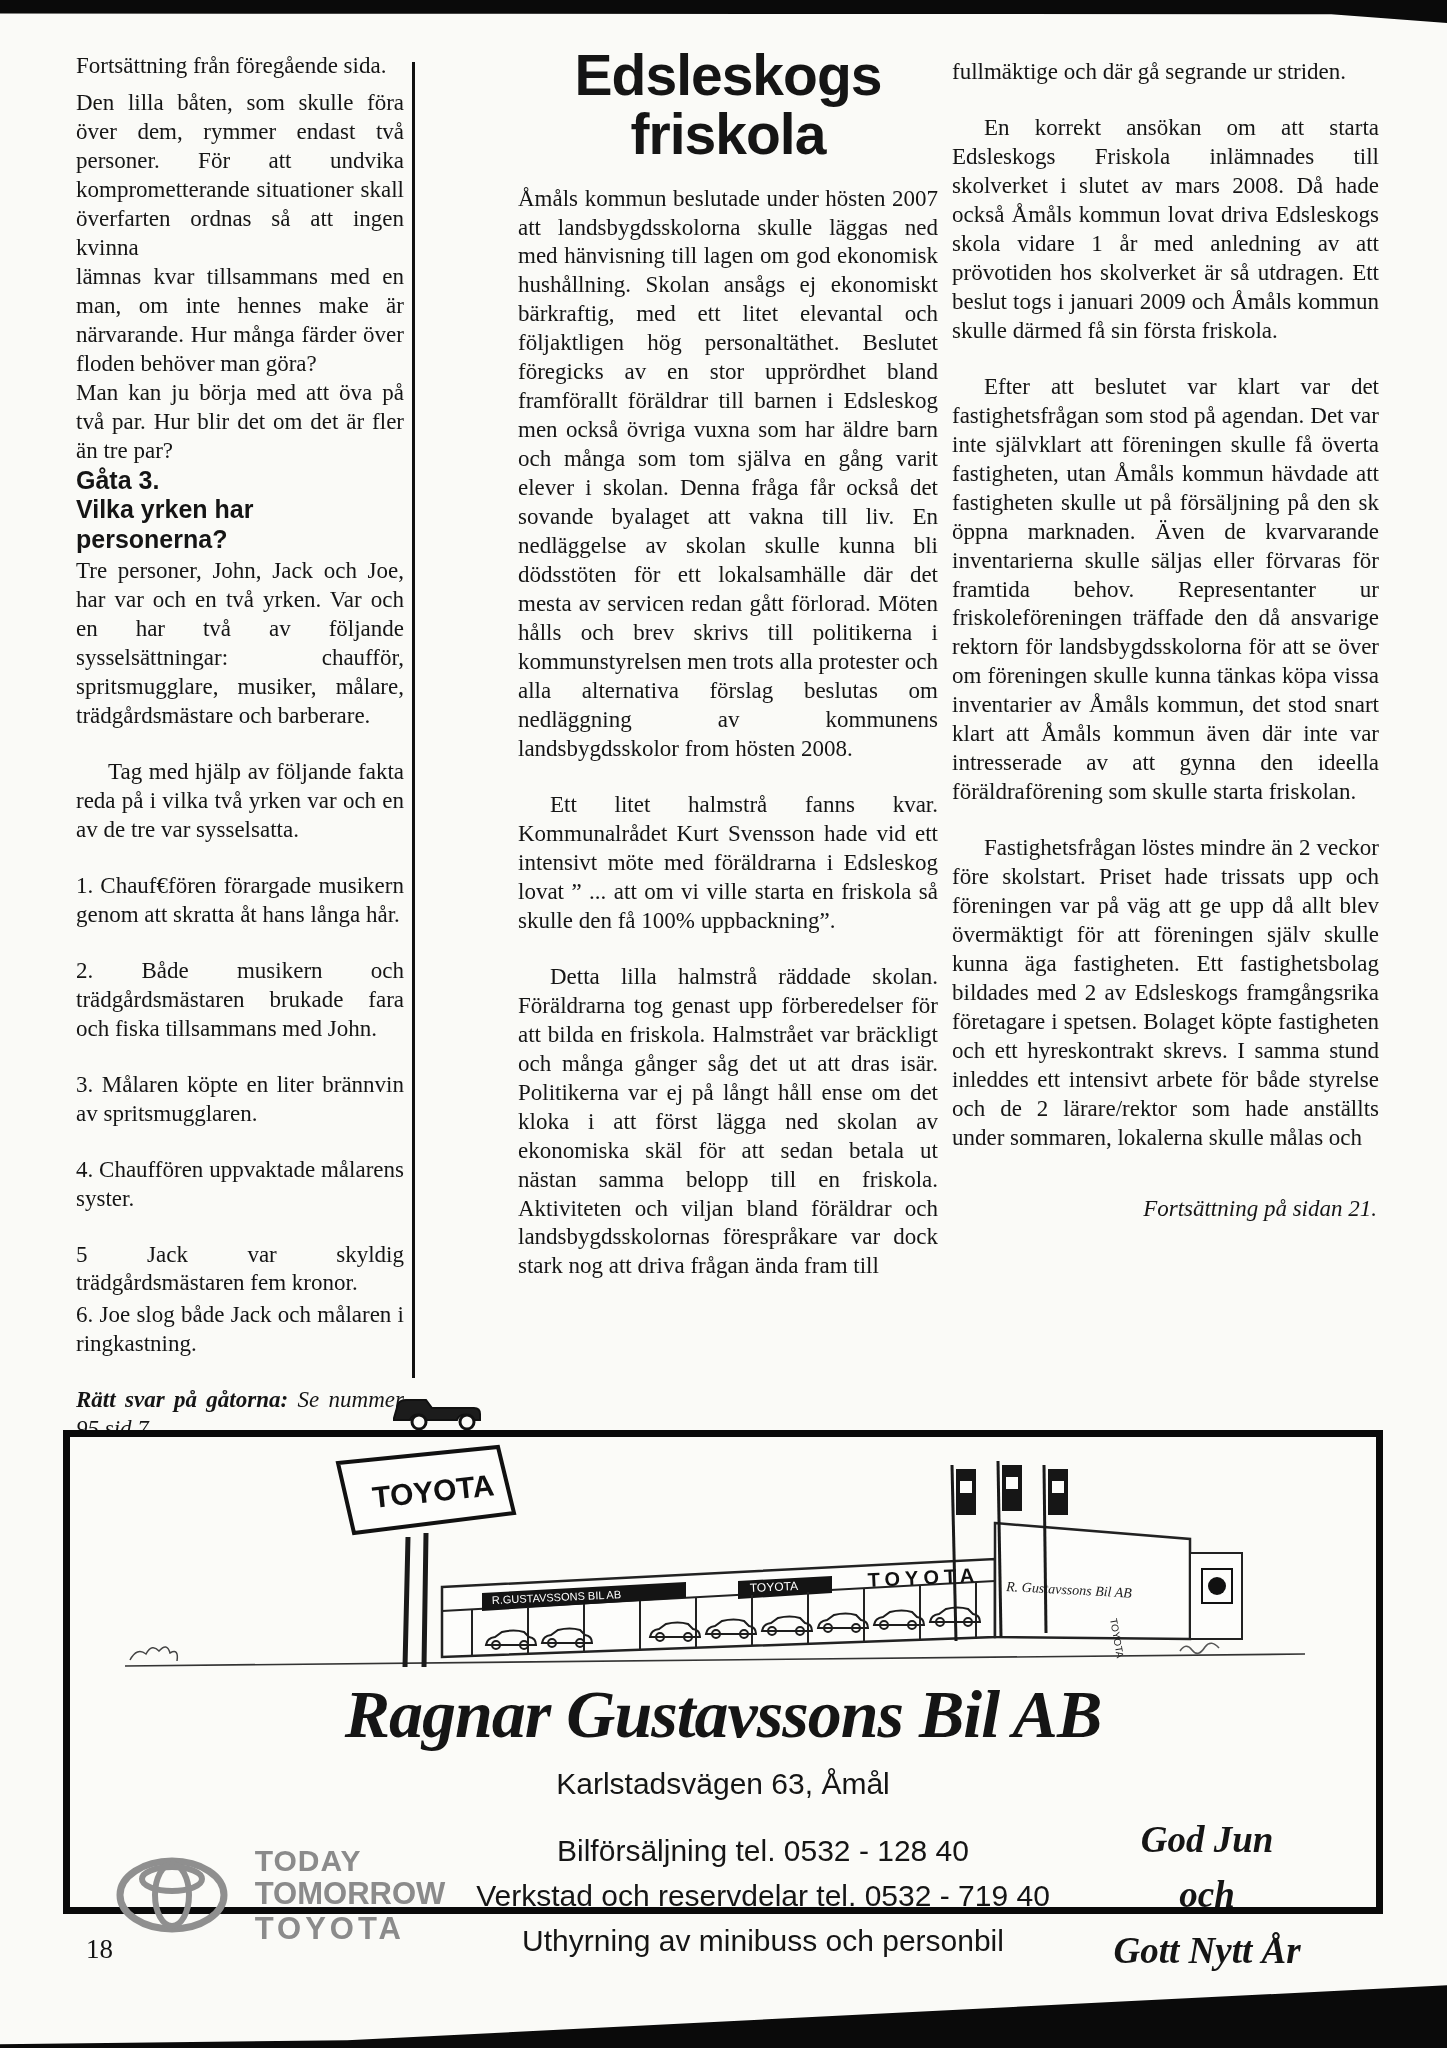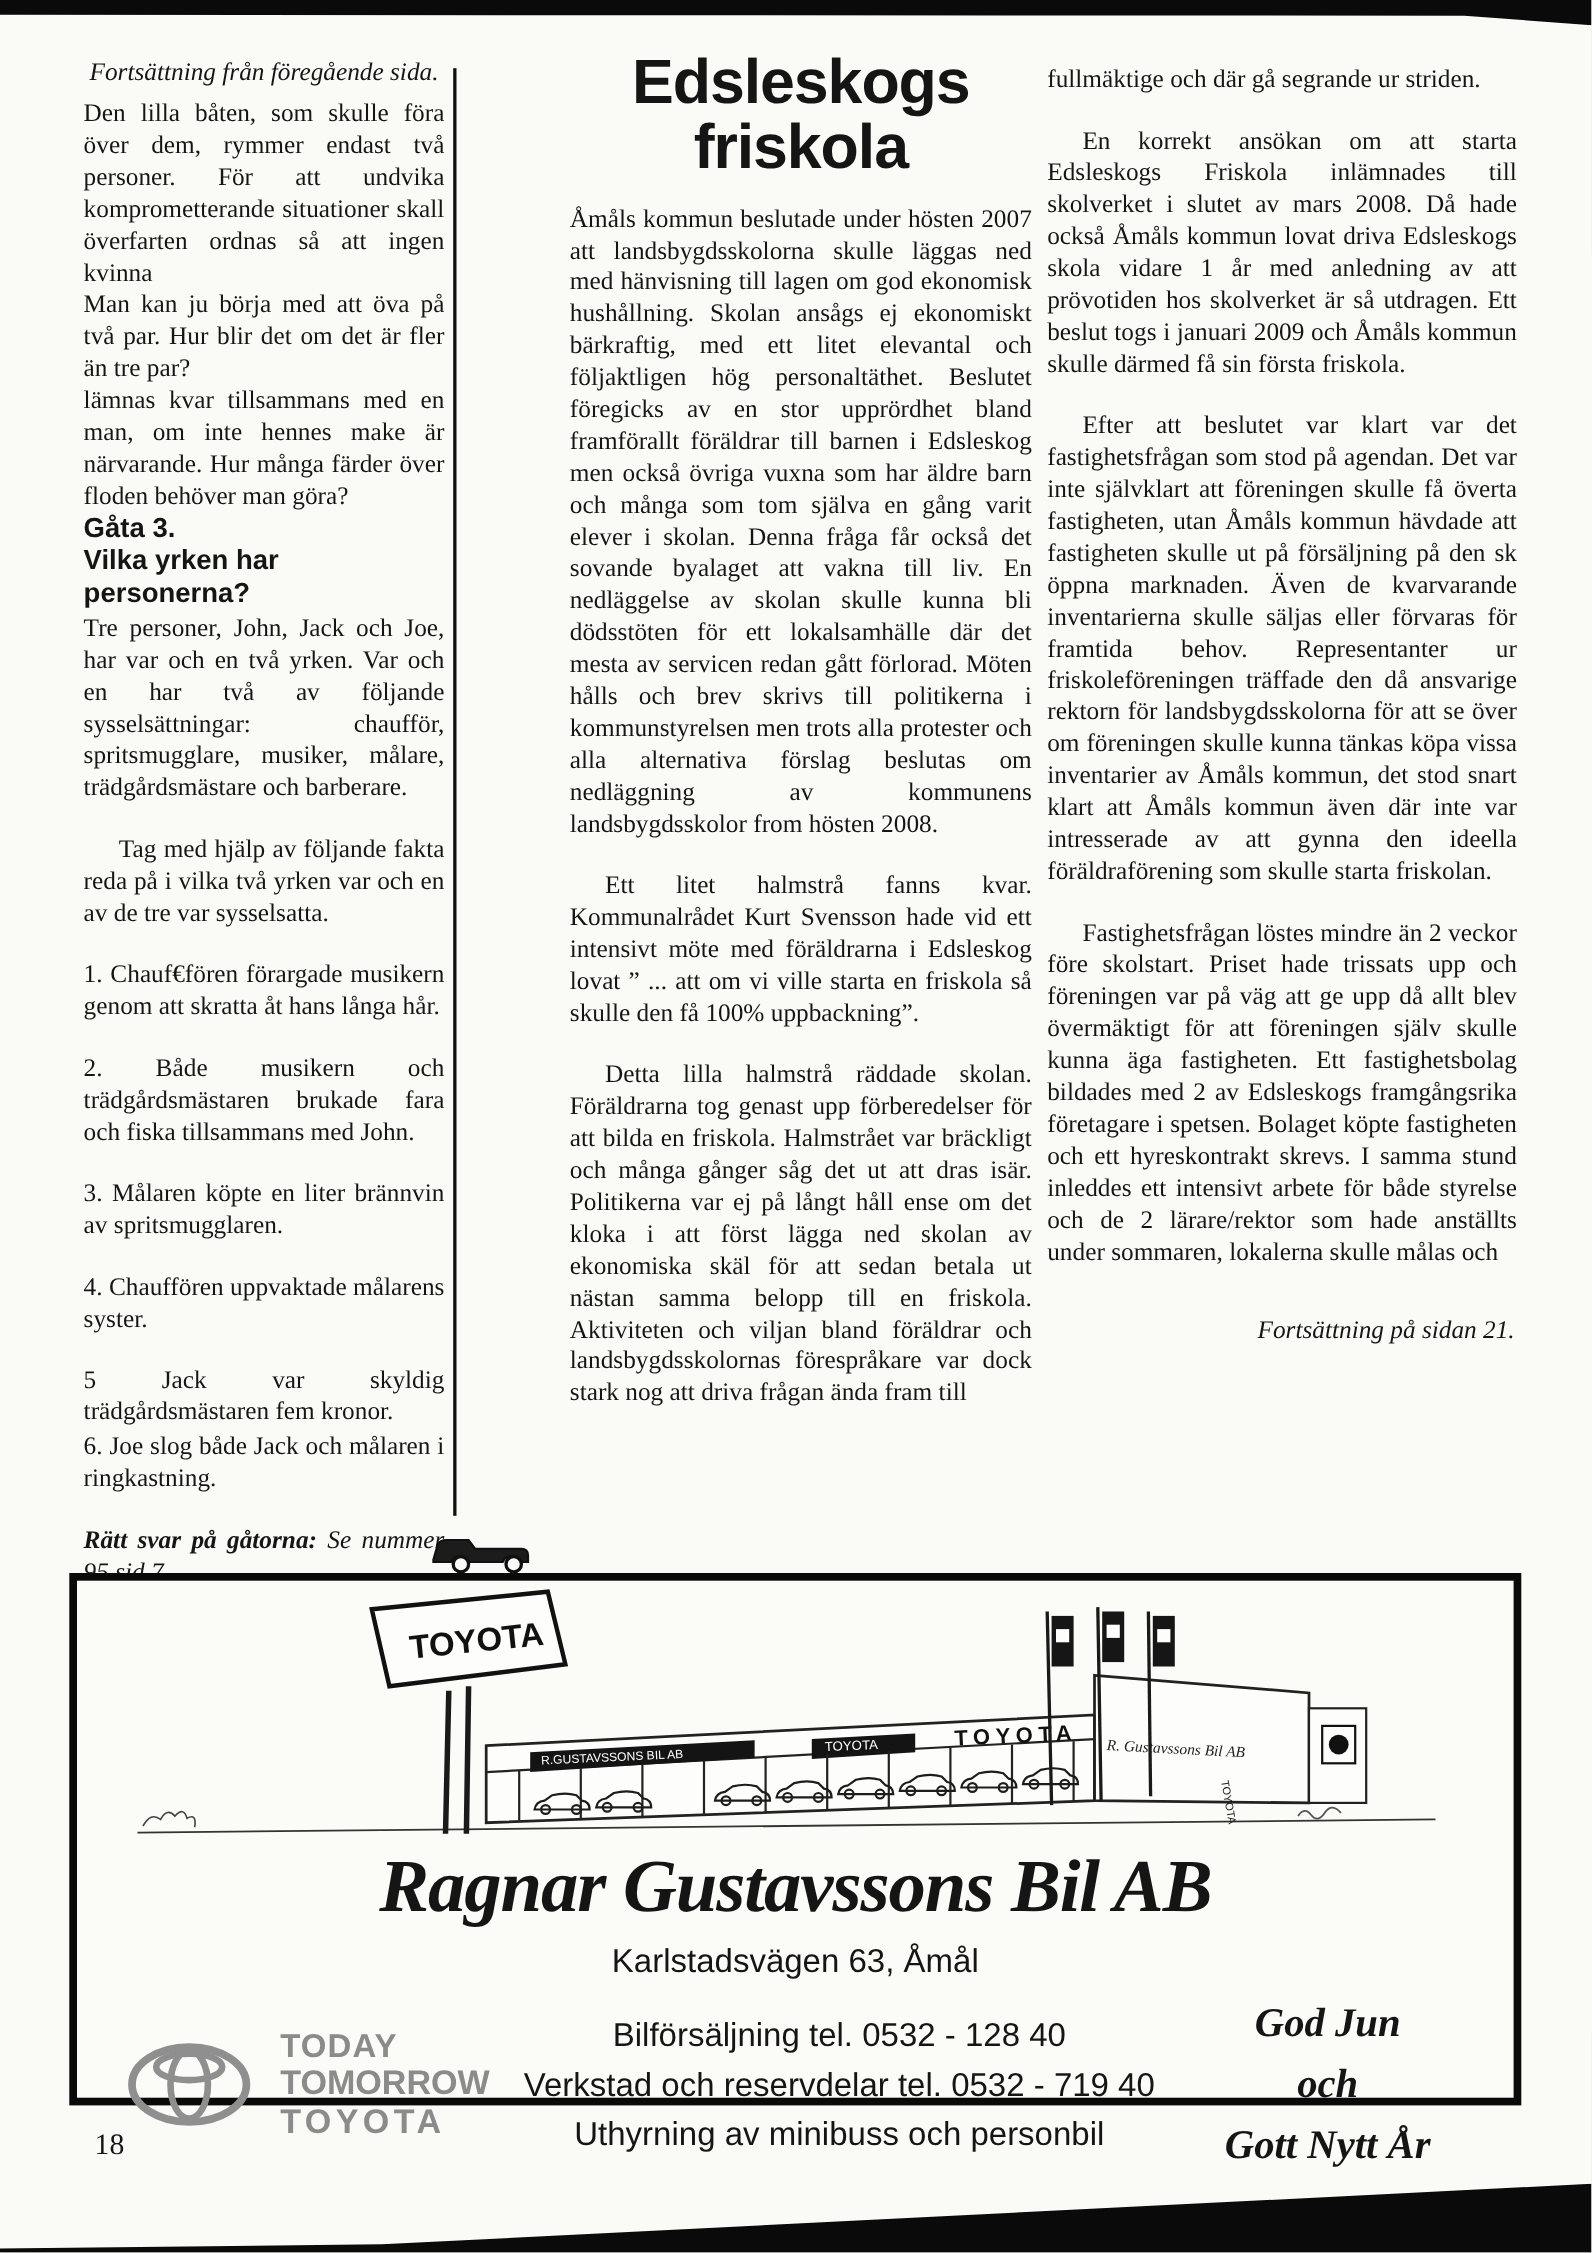--- a/index.html
+++ b/index.html
@@ -13,21 +13,21 @@
     clip-path:polygon(0 0,100% 0,100% 88%,92% 55%,0 52%); }
   .scan-bottom { position:absolute; left:0; bottom:0; width:1447px; height:64px; background:#0a0a0a;
     clip-path:polygon(0 94%, 24% 88%, 100% 2%, 100% 100%, 0 100%); }
 
   .col { position:absolute; text-align:justify; font-size:23px; line-height:1.26; }
   #col-left  { left:76px;  top:52px; width:328px; }
   #col-mid   { left:518px; top:46px; width:420px; }
   #col-right { left:952px; top:58px; width:427px; }
   .divider { position:absolute; left:412px; top:62px; width:3px; height:1316px; background:#111; }
 
-  .cont-note { font-style:italic; text-align:center; margin:0 0 8px 0; }
+  .cont-note { text-align:left; margin:0 0 8px 0; }
   .p { margin:0; }
   .gap { margin-top:27px; }
   .smallgap { margin-top:3px; }
   .ind { text-indent:32px; }
 
   .riddle-head { font-family:"Liberation Sans", sans-serif; font-weight:bold; font-size:25px;
     line-height:1.18; text-align:left; }
 
   .answer { margin-top:27px; font-style:italic; }
   .answer b { font-weight:bold; }
@@ -67,22 +67,22 @@
 <body>
 
 <div class="page">
 
   <div class="scan-top"></div>
   <div class="scan-bottom"></div>
 
   <div class="col" id="col-left">
     <p class="cont-note">Fortsättning från föregående sida.</p>
     <p class="p">Den lilla båten, som skulle föra över dem, rymmer endast två personer. För att undvika komprometterande situationer skall överfarten ordnas så att ingen kvinna</p>
+    <p class="p">lämnas kvar tillsammans med en man, om inte hennes make är närvarande. Hur många färder över floden behöver man göra?</p>
     <p class="p">Man kan ju börja med att öva på två par. Hur blir det om det är fler än tre par?</p>
-    <p class="p">lämnas kvar tillsammans med en man, om inte hennes make är närvarande. Hur många färder över floden behöver man göra?</p>
     <div class="riddle-head">
       <div>Gåta 3.</div>
       <div>Vilka yrken har personerna?</div>
     </div>
     <p class="p smallgap">Tre personer, John, Jack och Joe, har var och en två yrken. Var och en har två av följande sysselsättningar: chaufför, spritsmugglare, musiker, målare, trädgårdsmästare och barberare.</p>
     <p class="p gap ind">Tag med hjälp av följande fakta reda på i vilka två yrken var och en av de tre var sysselsatta.</p>
     <p class="p gap">1. Chauf€fören förargade musikern genom att skratta åt hans långa hår.</p>
     <p class="p gap">2. Både musikern och trädgårdsmästaren brukade fara och fiska tillsammans med John.</p>
     <p class="p gap">3. Målaren köpte en liter brännvin av spritsmugglaren.</p>
     <p class="p gap">4. Chauffören uppvaktade målarens syster.</p>

